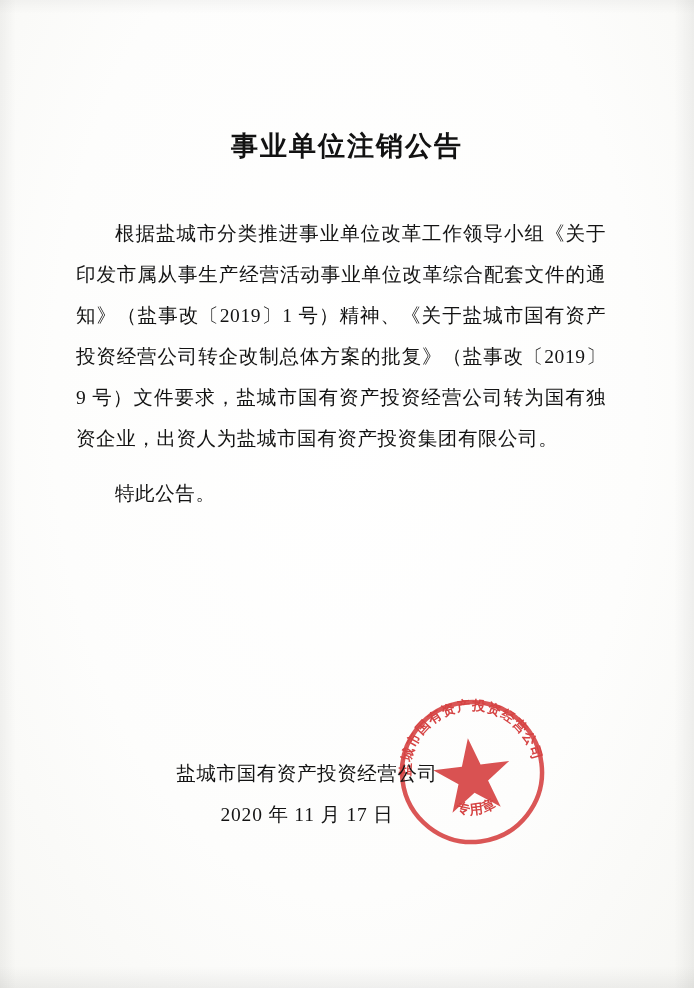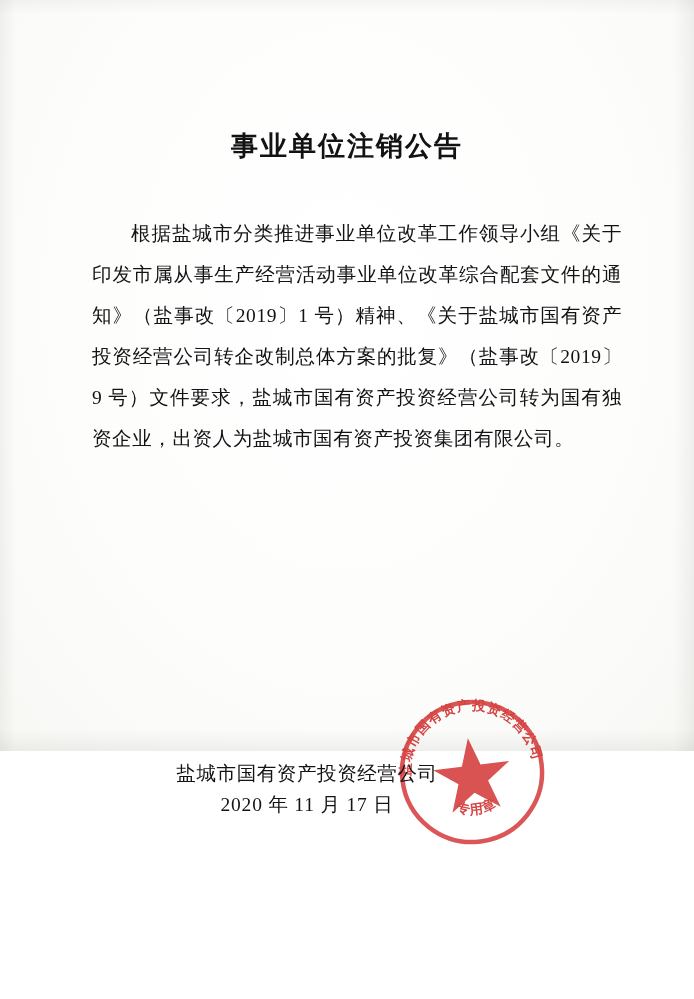--- a/index.html
+++ b/index.html
@@ -10,21 +10,21 @@
     width: 694px;
     height: 999px;
     background: #ffffff;
     font-family: "Liberation Serif", "DejaVu Serif", serif;
     color: #1a1a1a;
     overflow: hidden;
   }
   .page {
     position: relative;
     width: 694px;
-    height: 751px;
+    height: 988px;
     background:
       radial-gradient(ellipse at 50% 40%, #ffffff 0%, #fdfdfc 60%, #f7f7f4 100%);
     box-sizing: border-box;
   }
   
   .page:before {
     content: "";
     position: absolute;
     inset: 0;
     pointer-events: none;
@@ -42,21 +42,21 @@
     text-align: center;
     font-size: 27px;
     font-weight: bold;
     letter-spacing: 2px;
     color: #121212;
     font-family: "Liberation Serif", "DejaVu Serif", serif;
   }
   .body-text {
     position: absolute;
     top: 213px;
-    left: 92px;
+    left: 76px;
     width: 530px;
   }
   .para {
     font-size: 19.5px;
     line-height: 41px;
     text-align: justify;
     text-align-last: left;
     text-indent: 39px;
     letter-spacing: 0.6px;
     color: #131313;
@@ -77,21 +77,21 @@
     font-size: 19.5px;
     letter-spacing: 0.6px;
     color: #131313;
     padding-right: 80px;
   }
   .sign-date {
     text-align: center;
     font-size: 19.5px;
     letter-spacing: 0.8px;
     color: #131313;
-    margin-top: 4px;
+    margin-top: 14px;
     padding-right: 80px;
   }
   
   .seal {
     position: absolute;
     top: 692px;
     left: 392px;
     width: 160px;
     height: 160px;
     opacity: 0.88;
@@ -110,20 +110,21 @@
 </style>
 </head>
 <body>
 
 <div class="page">
 
   <div class="doc-title">事业单位注销公告</div>
 
   <div class="body-text">
     <p class="para">根据盐城市分类推进事业单位改革工作领导小组《关于印发市属从事生产经营活动事业单位改革综合配套文件的通知》（盐事改〔2019〕1 号）精神、《关于盐城市国有资产投资经营公司转企改制总体方案的批复》（盐事改〔2019〕9 号）文件要求，盐城市国有资产投资经营公司转为国有独资企业，出资人为盐城市国有资产投资集团有限公司。</p>
+    <p class="para last">特此公告。</p>
   </div>
 
   <div class="seal">
     <svg width="160" height="160" viewBox="0 0 160 160" xmlns="http://www.w3.org/2000/svg">
       <defs>
         <path id="sealArcTop" d="M 18,80 A 62,62 0 0 1 142,80"></path>
         <path id="sealArcBottom" d="M 38,80 A 42,42 0 0 0 122,80"></path>
       </defs>
       <circle cx="80" cy="80" r="70" fill="none" stroke="#d02a2a" stroke-width="4.5" opacity="0.9"></circle>
 

